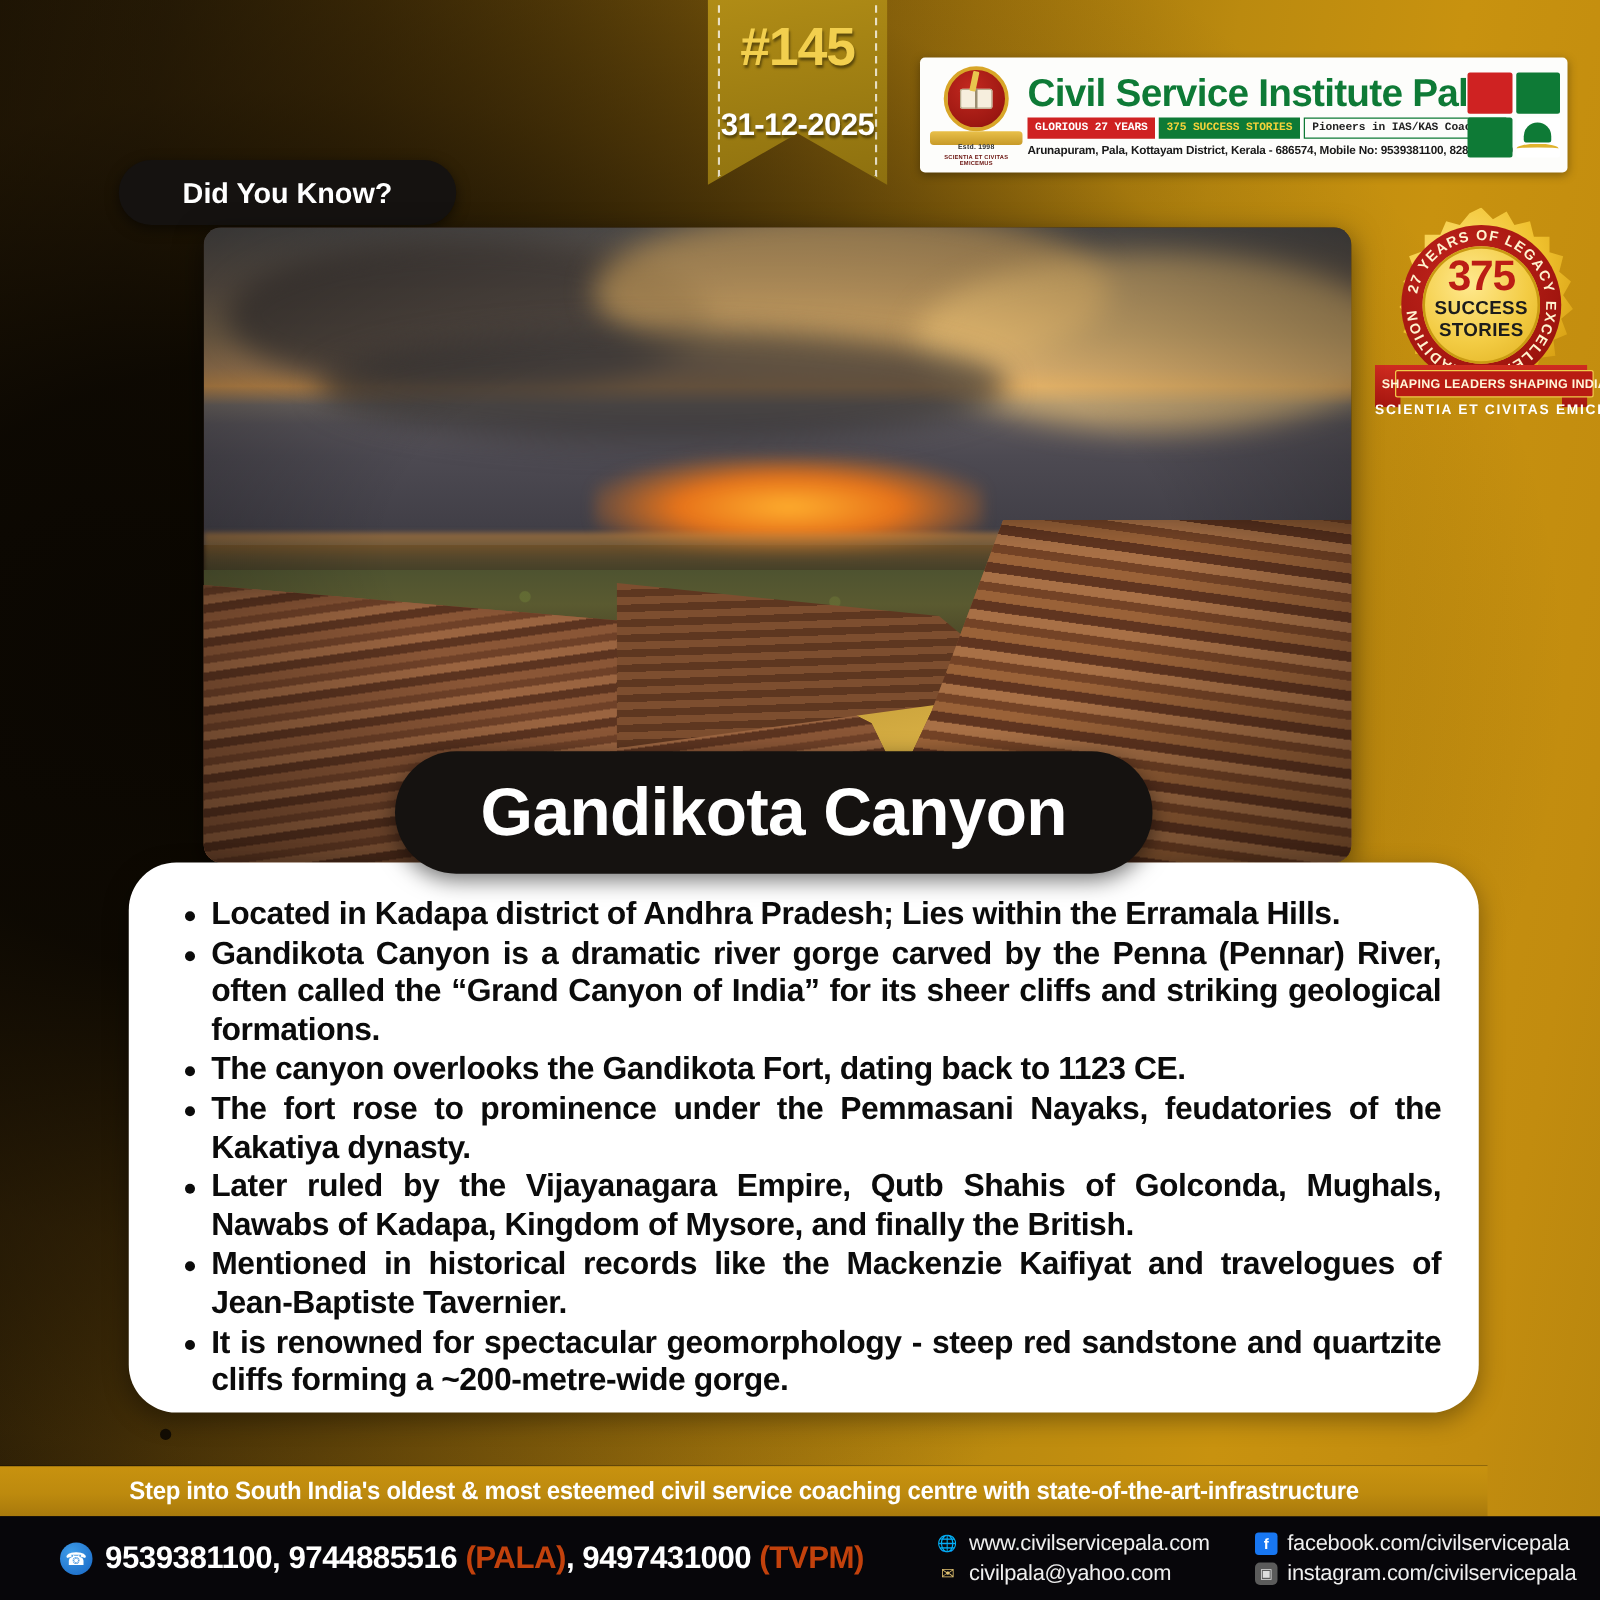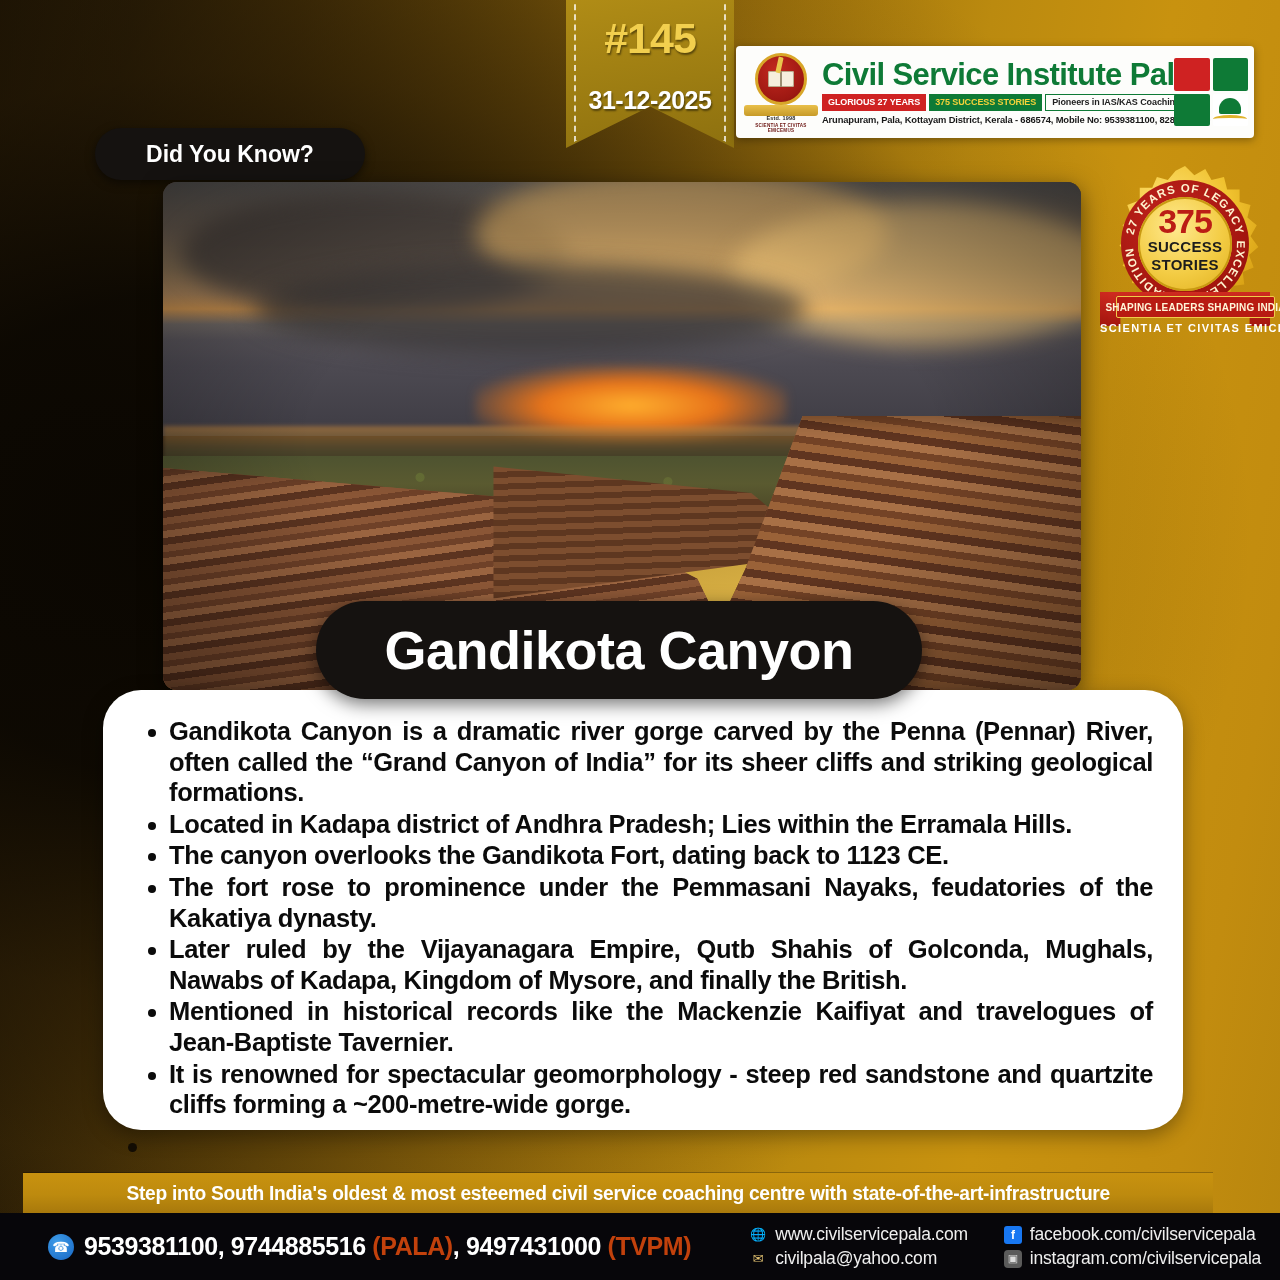--- a/index.html
+++ b/index.html
@@ -44,21 +44,21 @@
     display:flex; align-items:center; justify-content:center;
     box-shadow:0 3px 10px rgba(0,0,0,.5);
   }
   .pill-sub .txt {
     color:#fff; font-size:23px; font-weight:bold; white-space:nowrap;
   }
 
   
   .ribbon {
     position:absolute; left:566px; top:0;
-    width:168px; height:148px;
+    width:144px; height:148px;
     background:linear-gradient(170deg,#b08c16 0%,#9d7d12 55%,#8d700f 100%);
     clip-path:polygon(0 0,100% 0,100% 100%,50% 72%,0 100%);
     box-shadow:0 2px 8px rgba(0,0,0,.4);
   }
   .ribbon .dash {
     position:absolute; left:8px; top:-6px; right:8px; bottom:6px;
     border:2px dashed rgba(255,255,255,.75);
     clip-path:polygon(0 0,100% 0,100% 100%,50% 70%,0 100%);
   }
   .ribbon .num {
@@ -119,21 +119,21 @@
   .crest .motto {
     position:absolute; left:-2px; top:72px; width:78px;
     font-size:4.6px; font-weight:bold; color:#6b1410; text-align:center;
     letter-spacing:.2px;
   }
   .logotext { flex:1 1 auto; min-width:0; padding-left:4px; }
   .logotext .name {
     font-size:31px; font-weight:bold; color:#0e7a36;
     letter-spacing:-0.6px; line-height:1.02; white-space:nowrap;
   }
-  .tagrow { display:flex; align-items:stretch; gap:3px; margin-top:3px; height:17px; }
+  .tagrow { display:flex; align-items:stretch; gap:3px; margin-top:3px; height:17px;font-family:Liberation Mono, monospace; }
   .tag {
     display:flex; align-items:center; justify-content:center;
     font-size:9px; font-weight:bold; padding:0 6px; white-space:nowrap; letter-spacing:-0.1px;
   }
   .tag.red { background:#cf2222; color:#fff; }
   .tag.grn { background:#0e7a36; color:#f5d23a; }
   .tag.out { border:1.5px solid #0e7a36; color:#222; }
   .addr {
     margin-top:3px; font-size:9.4px; font-weight:bold; color:#191919;
     white-space:nowrap; letter-spacing:-0.15px;
@@ -334,21 +334,20 @@
     width:9px; height:9px; border-radius:50%;
     background:#120c03; z-index:5;
   }
 
   
   .goldstrip {
     position:absolute; left:0; top:1173px; width:1190px; height:40px;
     background:linear-gradient(180deg,#c8920f 0%,#bd8a0e 55%,#a8790c 100%);
     display:flex; align-items:center; justify-content:center;
     box-shadow:0 -1px 0 rgba(0,0,0,.25);
-    margin-left:23px;
   }
   .goldstrip .txt {
     color:#fff; font-size:20px; font-weight:bold; letter-spacing:-0.3px; white-space:nowrap;
     font-family:"Liberation Sans Narrow","Liberation Sans",sans-serif;
     transform:scaleX(.96);
   }
   .footer {
     position:absolute; left:0; top:1213px; width:1280px; height:67px;
     background:#07060a;
     display:flex; align-items:center;
@@ -463,22 +462,22 @@
     <div class="cliffR"></div>
     <div class="vignette"></div>
   </div>
 
   <div class="titlepill">
     <span class="txt">Gandikota Canyon</span>
   </div>
 
   <div class="card">
     <ul>
+      <li>Located in Kadapa district of  Andhra Pradesh; Lies within the Erramala Hills.</li>
       <li>Gandikota Canyon is a dramatic river gorge carved by the Penna (Pennar) River, often called the “Grand Canyon of India” for its sheer cliffs and striking geological formations.</li>
-      <li>Located in Kadapa district of  Andhra Pradesh; Lies within the Erramala Hills.</li>
       <li>The canyon overlooks the Gandikota Fort, dating back to 1123 CE.</li>
       <li>The fort rose to prominence under the Pemmasani Nayaks, feudatories of the Kakatiya dynasty.</li>
       <li>Later ruled by the Vijayanagara Empire, Qutb Shahis of Golconda, Mughals, Nawabs of Kadapa, Kingdom of Mysore, and finally the British.</li>
       <li>Mentioned in historical records like the Mackenzie Kaifiyat and travelogues of Jean-Baptiste Tavernier.</li>
       <li>It is renowned for spectacular geomorphology - steep red sandstone and quartzite cliffs forming a ~200-metre-wide gorge.</li>
     </ul>
   </div>
   <div class="straybullet"></div>
 
   <div class="goldstrip">

